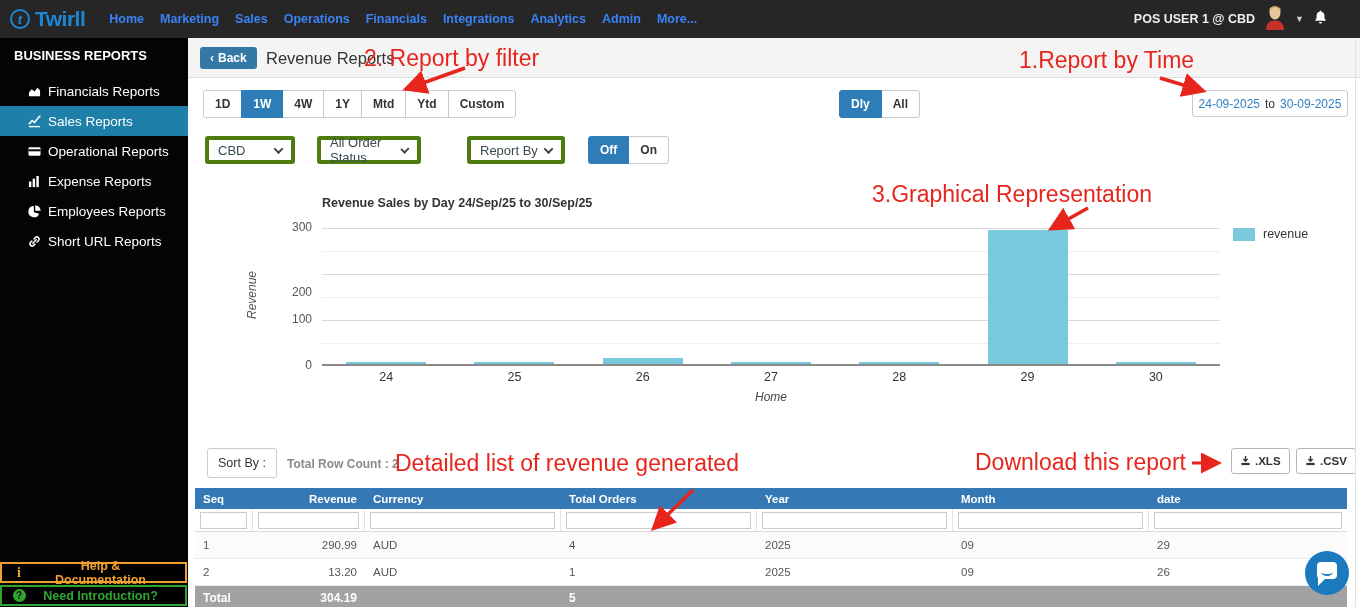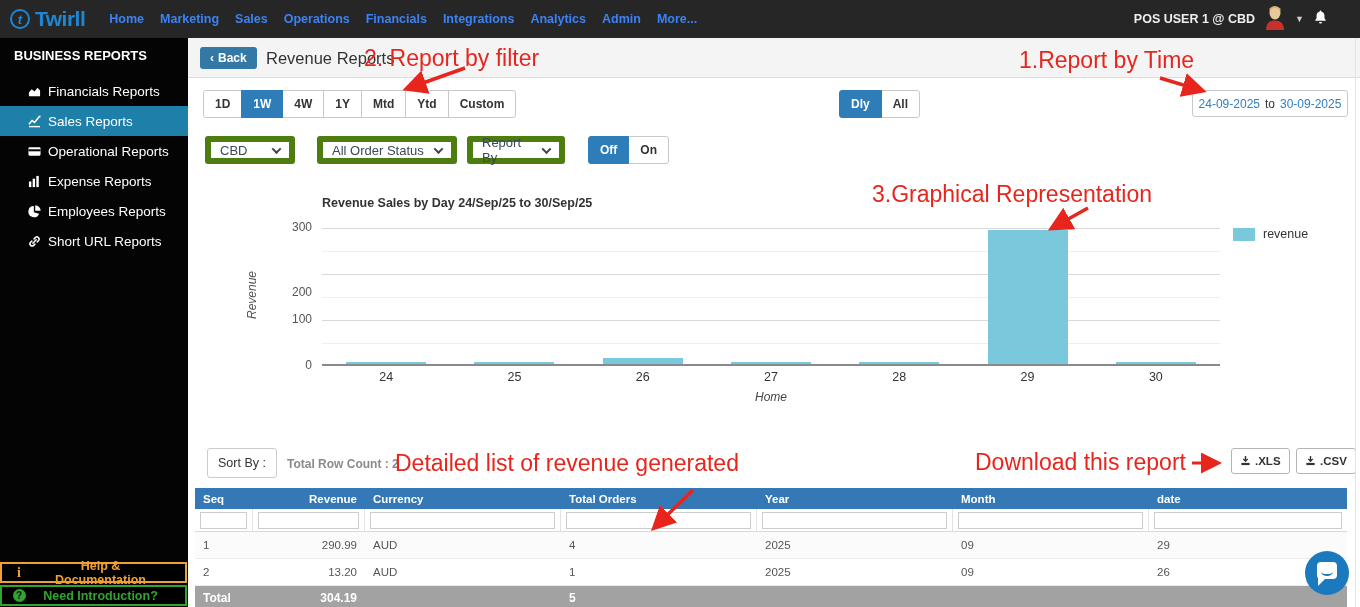--- a/index.html
+++ b/index.html
@@ -68,25 +68,25 @@
   .bg-btn:last-child { border-radius:0 3px 3px 0;text-align:center; }
   .bg-btn.active { background:#2E7CB8; border-color:#2E7CB8; color:#fff; position:relative; z-index:1; }
   #time-group { left:15px; top:52px; }
   #gran-group { left:651px; top:52px; }
   #toggle-group { left:400px; top:98px; }
   .date-box { position:absolute; left:1004px; top:52px; width:156px; height:27px; background:#fff;
               border:1px solid #c9c9c9; border-radius:3px; display:flex; align-items:center;
               justify-content:center; gap:5px; font-size:12px; cursor:pointer; }
   .date-val { color:#2F7FC1; }
   .date-sep { color:#333; }
-  .sel { position:absolute; top:98px; height:28px; background:#fff; border:6px solid #4d7c0f;
+  .sel { position:absolute; top:98px; height:28px; background:#fff; border:4px solid #4d7c0f;
          border-radius:3px; display:flex; align-items:center; justify-content:space-between;
          padding:0 9px; font-size:13px; color:#3A4A52; cursor:pointer; }
   #sel-store { left:17px; width:90px; }
-  #sel-status { left:129px; width:140px; }
+  #sel-status { left:129px; width:104px; }
   #sel-report { left:279px; width:98px; }
   .chev { width:7px; height:7px; border-right:2px solid #444; border-bottom:2px solid #444;
           transform:rotate(45deg) translate(-1px,-1px); margin-left:6px; }
 
   
   .chart-title { position:absolute; left:134px; top:158px; font-size:12.5px; font-weight:bold; color:#333; }
   .ylab { position:absolute; left:40px; top:250px; transform:rotate(-90deg); font-style:italic;
           font-size:12px; color:#555; }
   #plot { position:absolute; left:134px; top:190px; width:898px; height:138px; }
   .grid { position:absolute; left:0; right:0; height:1px; }

